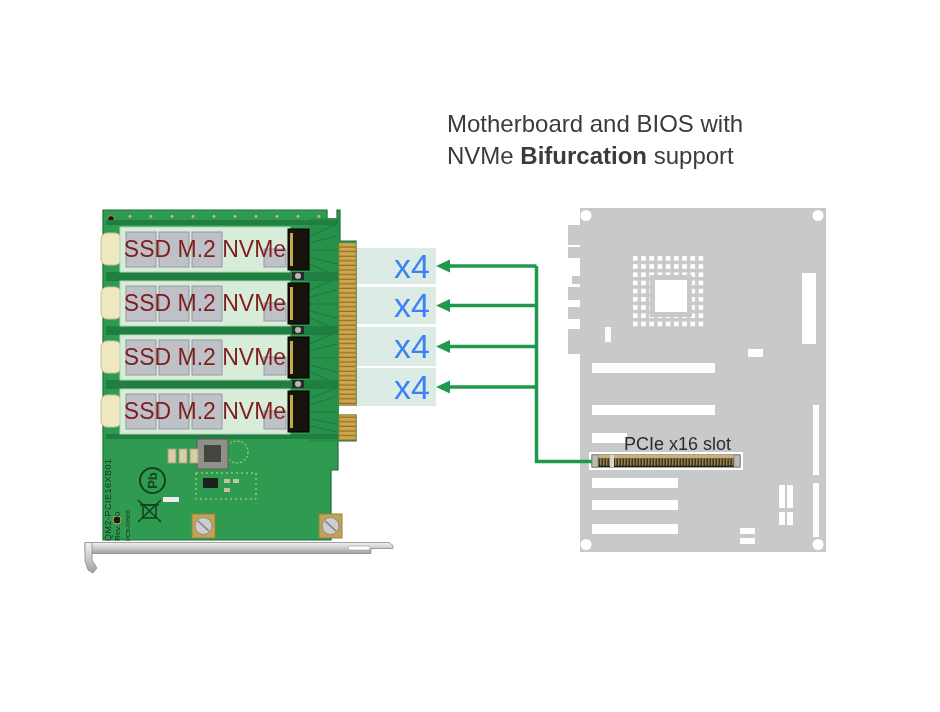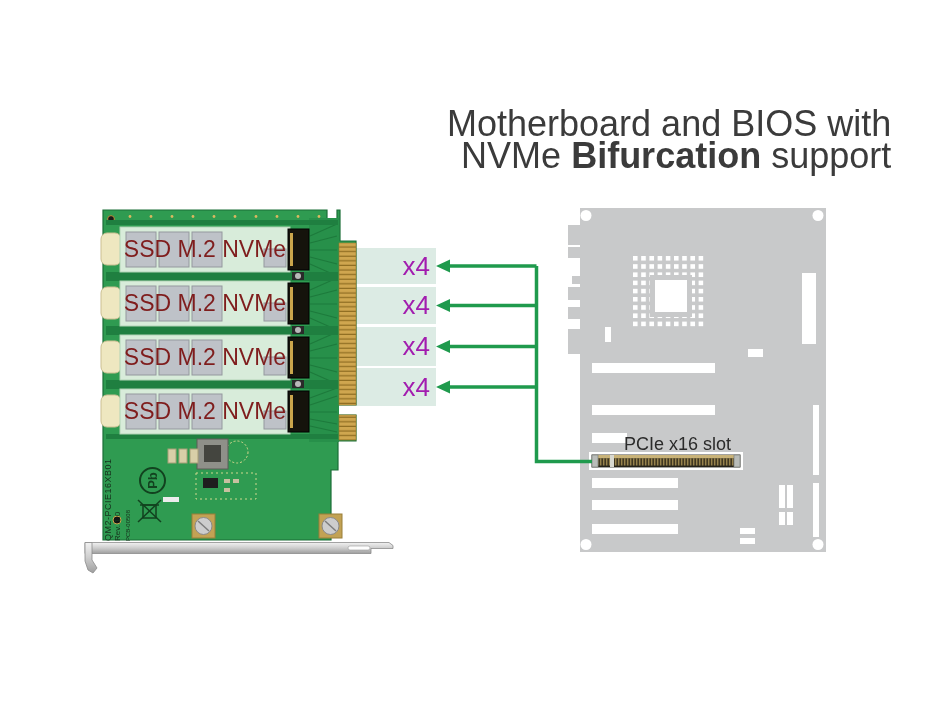--- a/index.html
+++ b/index.html
@@ -1,25 +1,25 @@
 <!DOCTYPE html>
 <html><head>
 <meta charset="utf-8">
 <style>
   html,body{margin:0;padding:0;background:#ffffff;}
   #stage{position:relative;width:940px;height:712px;background:#ffffff;overflow:hidden;
          font-family:"Liberation Sans","DejaVu Sans",sans-serif;}
   #gfx{position:absolute;left:0;top:0;}
   .abs{position:absolute;}
-  .title{left:447px;top:108px;font-size:36px;line-height:32px;color:#3b3b3b;white-space:nowrap;text-align:right;}
+  .title{left:447px;top:108px;font-size:24px;line-height:32px;color:#3b3b3b;white-space:nowrap;}
   .title .b{font-weight:bold;margin-top:48px;}
   .ssd-label{left:120px;width:170px;height:45px;display:flex;align-items:center;justify-content:center;
              color:#7f1d1d;font-size:23px;white-space:nowrap;letter-spacing:0;}
   .x4-label{left:350px;width:80px;display:flex;align-items:center;justify-content:flex-end;
-            padding-right:4px;color:#a21caf;font-size:26px;}
+            padding-right:4px;color:#3b82f6;font-size:34px;}
   .slot-label{left:624px;top:434px;font-size:18px;color:#2b2b2b;white-space:nowrap;}
   .model-text{left:70px;top:478px;width:96px;transform:rotate(-90deg);color:#16301c;
               text-align:left;line-height:10px;}
   .model-text .l1{font-size:9px;letter-spacing:0.5px;}
   .model-text .l2{font-size:8px;}
   .model-text .l3{font-size:6px;}
   .pb-logo{left:139px;top:467px;width:27px;height:27px;border:2.5px solid #12421f;border-radius:50%;
            display:flex;align-items:center;justify-content:center;transform:rotate(-90deg);
            font-size:13px;font-weight:bold;color:#12421f;box-sizing:border-box;}
 </style>

